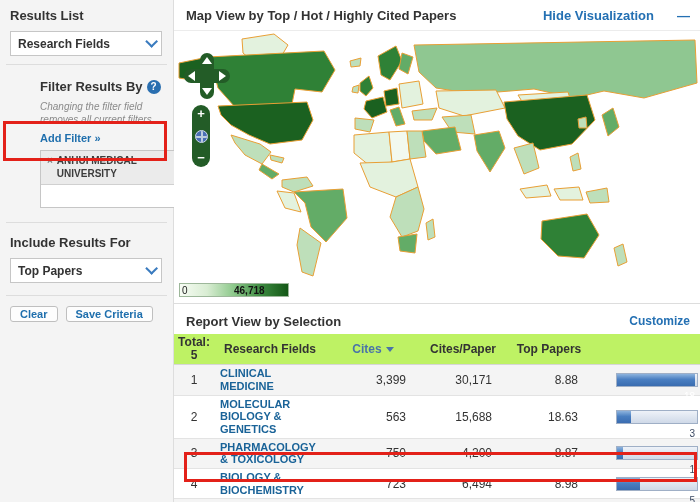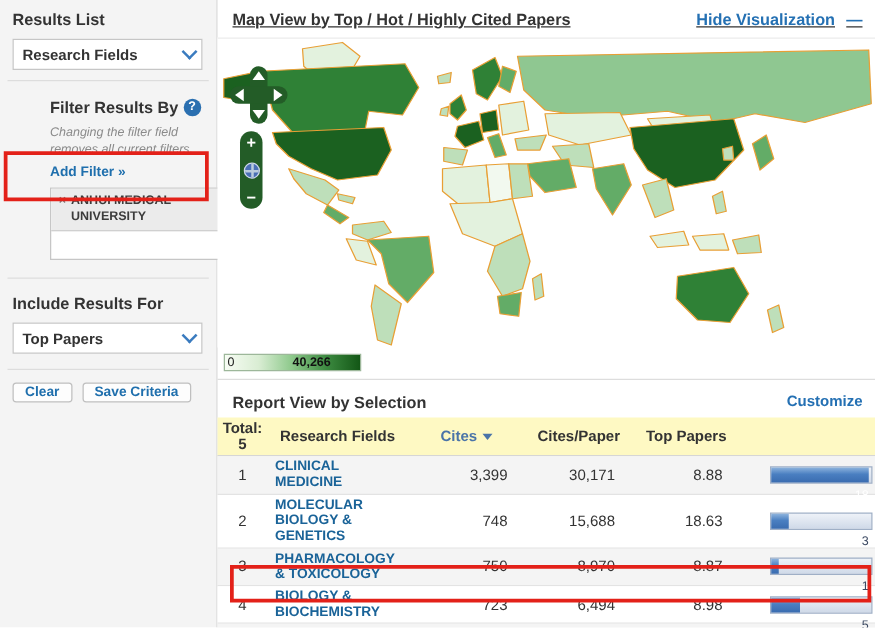--- a/index.html
+++ b/index.html
@@ -17,24 +17,24 @@
   .help-circle { display:inline-block; width:14px; height:14px; border-radius:50%; background:#2a6fb0; color:#fff; font-size:10px; font-weight:bold; text-align:center; line-height:14px; margin-left:4px; vertical-align:middle; }
   .sb-note { font-size:10px; font-style:italic; color:#8a8a8a; margin-top:5px; line-height:1.3; }
   .add-filter { display:inline-block; margin-top:6px; font-size:11px; font-weight:bold; color:#1f6fad; text-decoration:none; cursor:pointer; }
   .filter-listbox { margin-top:4px; width:152px; background:#fff; border:1px solid #c6c6c6; height:58px; }
   .filter-chip { background:#ebebeb; border-bottom:1px solid #d0d0d0; padding:4px 6px; font-size:10px; font-weight:bold; color:#3c3c3c; line-height:1.25; display:flex; gap:4px; }
   .chip-x { color:#7a7a7a; font-size:10px; cursor:pointer; }
   .btn-row { padding:10px 10px; display:flex; gap:8px; }
   .btn { background:#fdfdfd; border:1px solid #bfbfbf; border-radius:3px; color:#1f6fad; font-size:11px; font-weight:bold; padding:1px 9px; cursor:pointer; }
 
   
-  .main { position:absolute; left:174px; top:0; width:526px; height:444px;text-decoration:underline; }
+  .main { position:absolute; left:174px; top:0; width:526px; height:444px; }
   .map-header { height:30px; display:flex; align-items:center; justify-content:space-between; padding:0 10px 0 12px; }
   .map-title { font-size:13px; font-weight:bold; color:#333; }
-  .hide-link { font-size:13px; font-weight:bold; color:#2470b3; cursor:pointer; text-decoration:none; display:flex; align-items:center; gap:9px; }
+  .hide-link { font-size:13px; font-weight:bold; color:#2470b3; cursor:pointer; text-decoration:none; display:flex; align-items:center; gap:23px; }
   .map-area { position:relative; height:248px; border-top:1px solid #ececec; background:#fff; }
   .map-svg { position:absolute; left:0; top:0; }
   .m-stroke { stroke:#e89f35; stroke-width:1; stroke-linejoin:round; }
   .c-dark { fill:#1b6120; } .c-mdark { fill:#2f8136; } .c-med { fill:#63ac67; }
   .c-soft { fill:#8fc791; } .c-light { fill:#bedfba; } .c-pale { fill:#e3f2de; } .c-paler { fill:#f2f9ef; }
 
   
   .pan-ctl { position:absolute; left:10px; top:22px; width:46px; height:46px; }
   .pan-v { position:absolute; left:16px; top:0; width:14px; height:46px; background:#235c27; border-radius:7px; }
   .pan-h { position:absolute; left:0; top:16px; width:46px; height:14px; background:#235c27; border-radius:7px; }
@@ -55,21 +55,21 @@
   .legend-max { position:absolute; left:54px; top:1px; font-size:10px; font-weight:bold; color:#111; }
   .main-divider { position:absolute; left:0; top:303px; width:526px; border-top:1px solid #ddd; }
 
   
   .report-header { position:absolute; left:0; top:308px; width:526px; height:26px; display:flex; align-items:center; justify-content:space-between; padding:0 10px 0 12px; }
   .report-title { font-size:13px; font-weight:bold; color:#333; }
   .customize { font-size:12px; font-weight:bold; color:#2470b3; cursor:pointer; text-decoration:none; }
 
   .table { position:absolute; left:0; top:334px; width:526px; font-size:12px; }
   .trow { display:grid; grid-template-columns:40px 112px 94px 86px 86px 1fr; align-items:center; border-bottom:1px solid #e3e3e3; }
-  .thead { background:#fef9c3; font-weight:bold; color:#333; min-height:28px; border-bottom:1px solid #d6d6d6; }
+  .thead { background:#bef264; font-weight:bold; color:#333; min-height:28px; border-bottom:1px solid #d6d6d6; }
   .th { text-align:center; line-height:1.1; padding:2px 2px; }
   .th-sort { color:#4a74a8; display:flex; align-items:center; justify-content:center; gap:4px; }
   .sort-tri { width:0; height:0; border-left:4px solid transparent; border-right:4px solid transparent; border-top:5px solid #4a74a8; }
   .td-rank { text-align:center; color:#333; }
   .td-field { font-size:11px; font-weight:bold; color:#1a6398; text-decoration:none; line-height:1.15; padding:2px 2px 2px 6px; overflow-wrap:anywhere; cursor:pointer; display:block; }
   .td-num { text-align:right; padding-right:14px; color:#333; }
   .td-bar { padding:3px 2px 3px 0; display:flex; justify-content:flex-end; }
   .bar-track { position:relative; width:82px; height:14px; border:1px solid #9fafc6; background:linear-gradient(to bottom,#eef2f8,#cfd9e8); }
   .bar-fill { position:absolute; left:0; top:0; height:100%; background:linear-gradient(to bottom,#8db3dd,#4a7fc1 45%,#3a6cb0); }
   .bar-val { position:absolute; right:2px; top:16px; font-size:10px; line-height:13px; color:#3c4a63; }
@@ -214,21 +214,21 @@
 
     <div class="zoom-ctl">
       <span class="zbtn">+</span>
       <span class="globe"></span>
       <span class="zbtn">−</span>
     </div>
   </div>
 
   <div class="legend">
     <span class="legend-min">0</span>
-    <span class="legend-max">40,266</span>
+    <span class="legend-max">46,718</span>
   </div>
 
   <div class="main-divider"></div>
 
   <div class="report-header">
     <span class="report-title">Report View by Selection</span>
     <a class="customize">Customize</a>
   </div>
 
   <div class="table">
@@ -255,35 +255,35 @@
           <div class="td-bar">
             <div class="bar-track">
               <div class="bar-fill" style="width:97%"></div>
               <span class="bar-val on-fill">18</span>
             </div>
           </div>
         </div>
         <div class="trow r-even">
           <div class="td-rank">2</div>
           <a class="td-field">MOLECULAR BIOLOGY &amp; GENETICS</a>
-          <div class="td-num">748</div>
+          <div class="td-num">563</div>
           <div class="td-num">15,688</div>
           <div class="td-num">18.63</div>
           <div class="td-bar">
             <div class="bar-track">
               <div class="bar-fill" style="width:17%"></div>
               <span class="bar-val">3</span>
             </div>
           </div>
         </div>
         <div class="trow r-odd">
           <div class="td-rank">3</div>
           <a class="td-field">PHARMACOLOGY &amp; TOXICOLOGY</a>
           <div class="td-num">750</div>
-          <div class="td-num">8,970</div>
+          <div class="td-num">4,200</div>
           <div class="td-num">8.87</div>
           <div class="td-bar">
             <div class="bar-track">
               <div class="bar-fill" style="width:8%"></div>
               <span class="bar-val">1</span>
             </div>
           </div>
         </div>
         <div class="trow r-even">
           <div class="td-rank">4</div>

